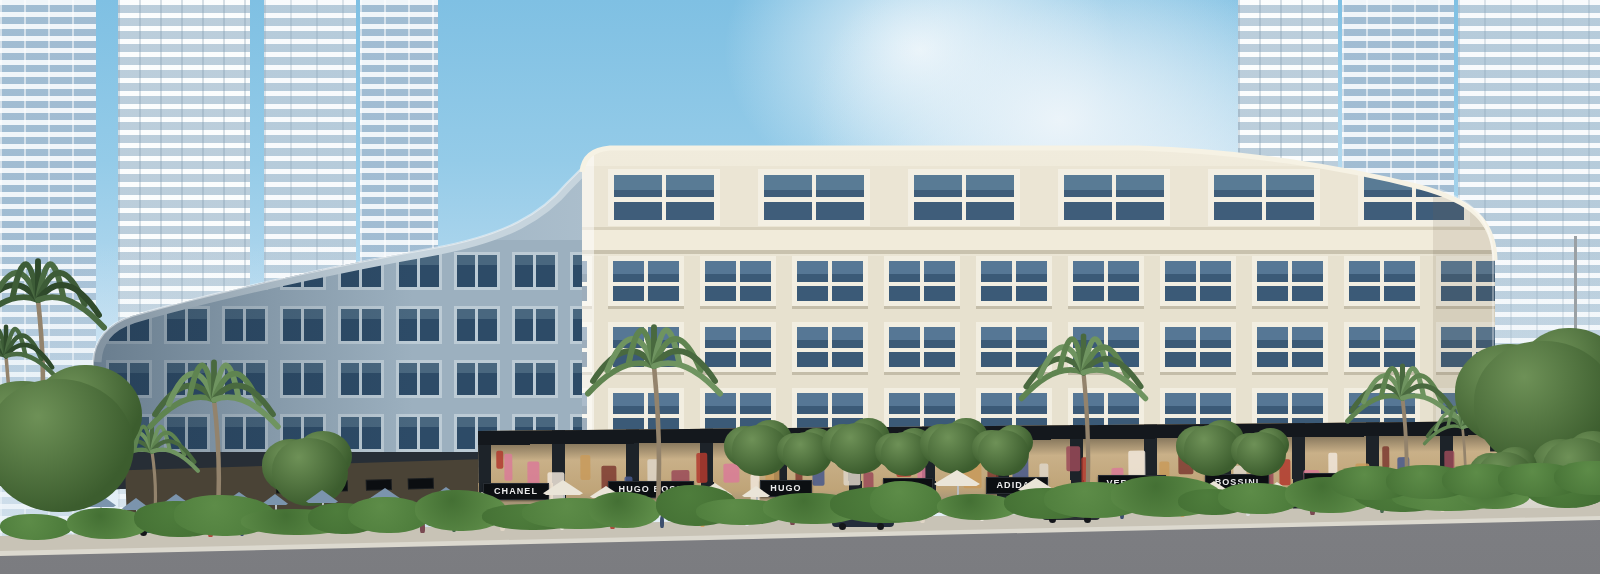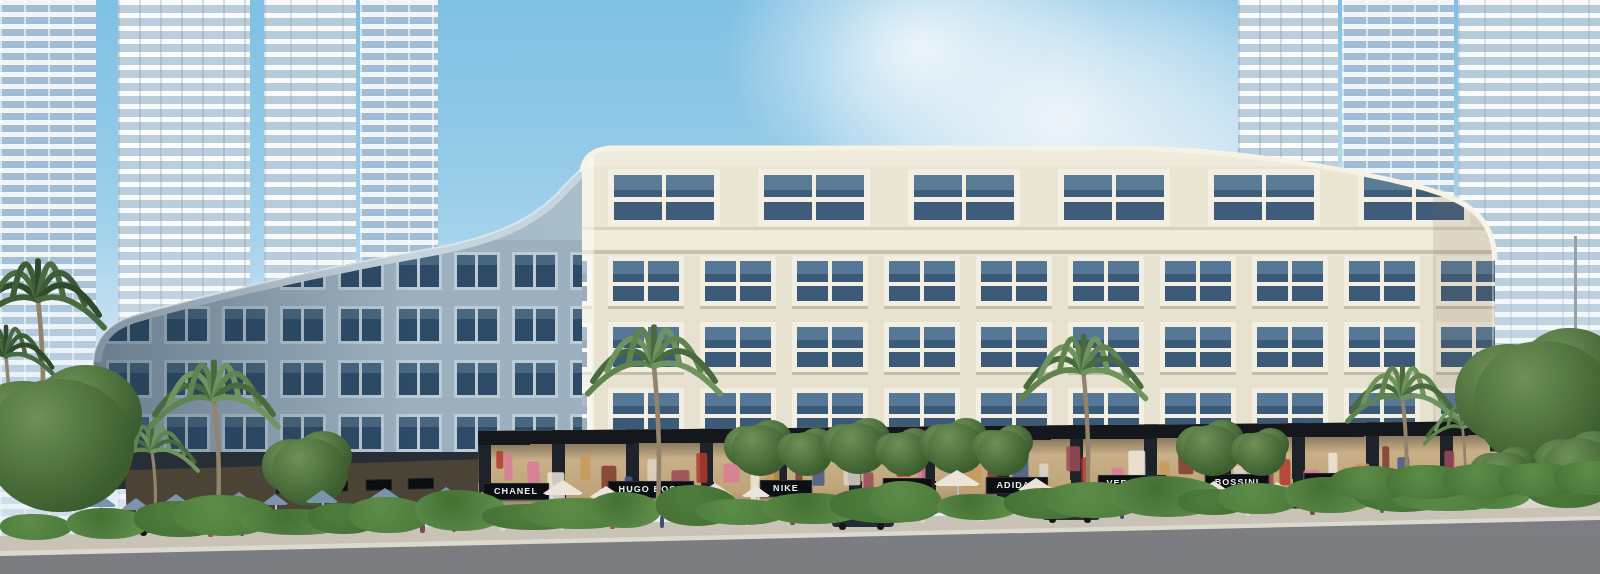--- a/index.html
+++ b/index.html
@@ -219,21 +219,21 @@
   <div class="canopyR"></div>
   <div class="kiosk"></div>
   <div class="lamp"></div>
 
   <div class="promenade"></div>
   <div class="curb"></div>
   <div class="road"></div>
 
 <div class="sign" style="left:483px;top:482.8px;width:66px;">CHANEL</div>
     <div class="sign" style="left:608px;top:481.2px;width:86px;">HUGO BOSS</div>
-    <div class="sign" style="left:760px;top:479.6px;width:52px;">NIKE</div>
+    <div class="sign" style="left:760px;top:479.6px;width:52px;">HUGO</div>
     <div class="sign" style="left:883px;top:478.1px;width:50px;">DIOR</div>
     <div class="sign" style="left:986px;top:476.8px;width:62px;">ADIDAS</div>
     <div class="sign" style="left:1098px;top:475.4px;width:68px;">VERSACE</div>
     <div class="sign" style="left:1205px;top:474.2px;width:64px;">BOSSINI</div>
     <div class="sign" style="left:1304px;top:473.0px;width:66px;">CHANEL</div>
     <div class="sign" style="left:1385px;top:471.9px;width:86px;">HUGO BOSS</div>
     <svg width="120" height="114" viewBox="-59.8 -28.5 119.6 114.0" style="position:absolute;left:92px;top:423px;z-index:8;overflow:visible;">
       <path d="M0 0 q 5.5 37.4 2.3 68.0" stroke="#93836c" stroke-width="3.2" fill="none"></path>
       <path d="M0 0 Q -20.7 -8.3 -46.0 19.3" stroke="#5f8450" stroke-width="4.1" fill="none" stroke-linecap="round"></path>
       <path d="M0 0 Q -19.1 -25.0 -42.5 10.5" stroke="#49693f" stroke-width="4.1" fill="none" stroke-linecap="round"></path>

